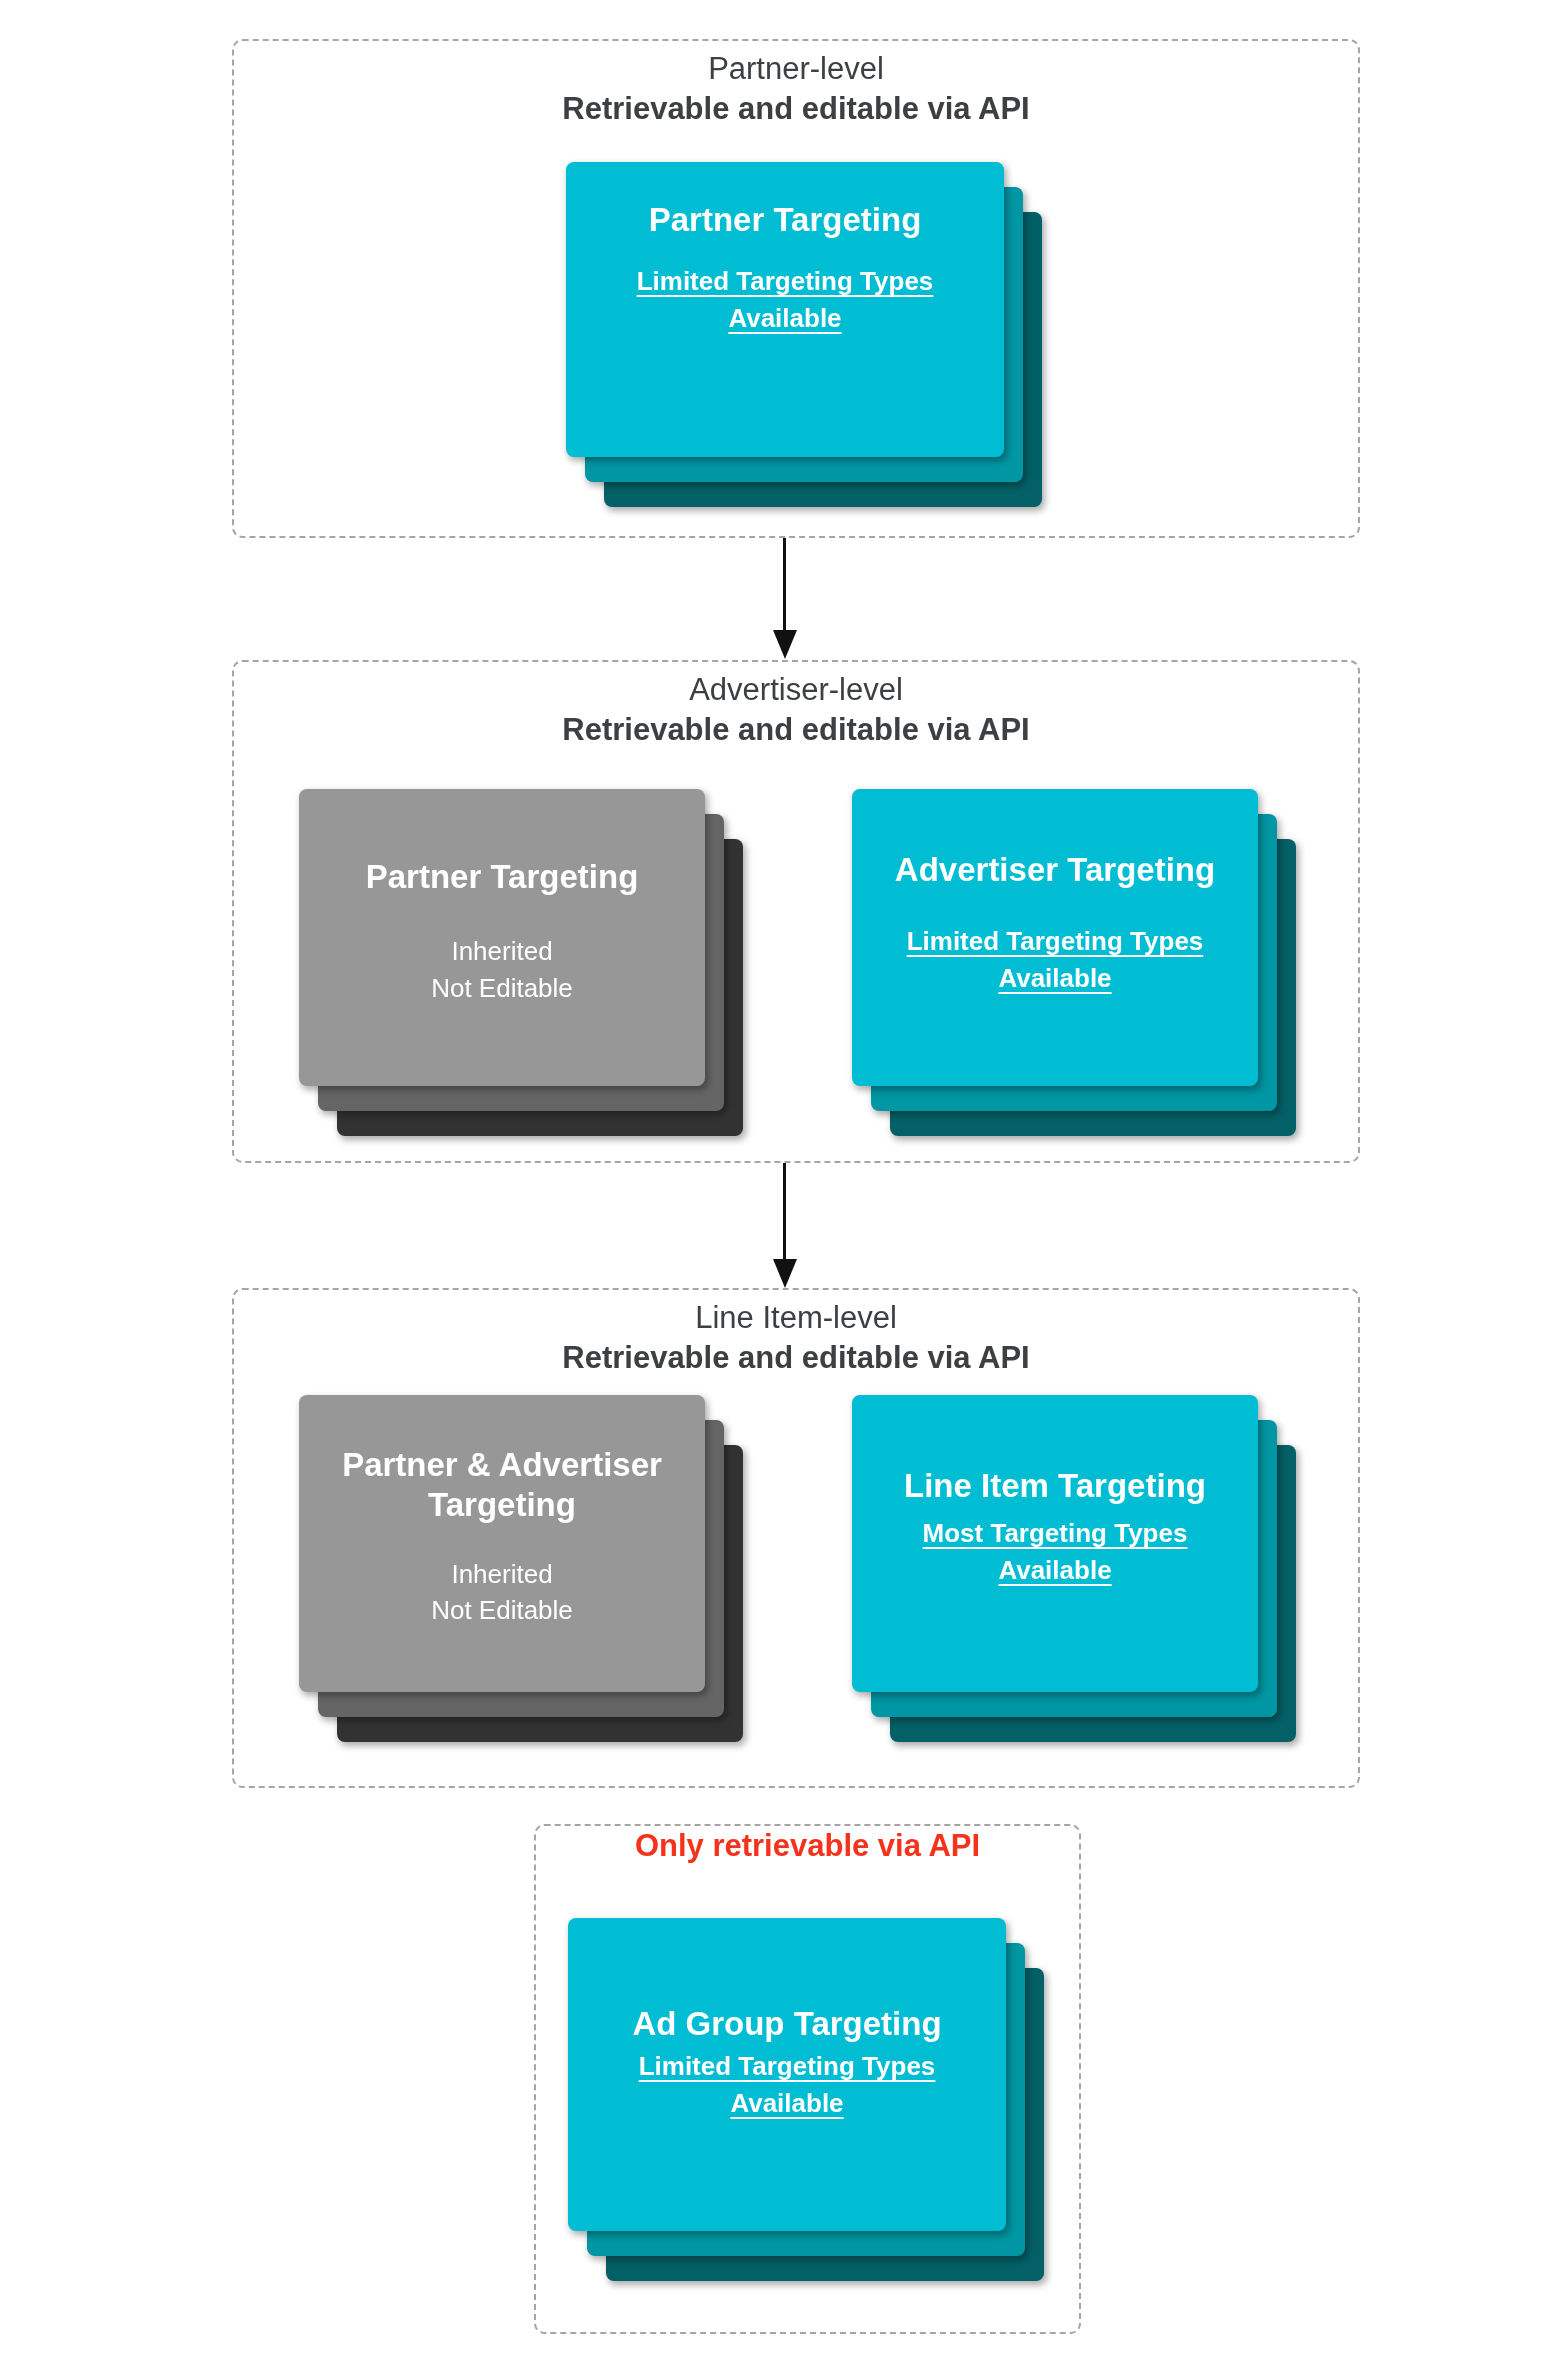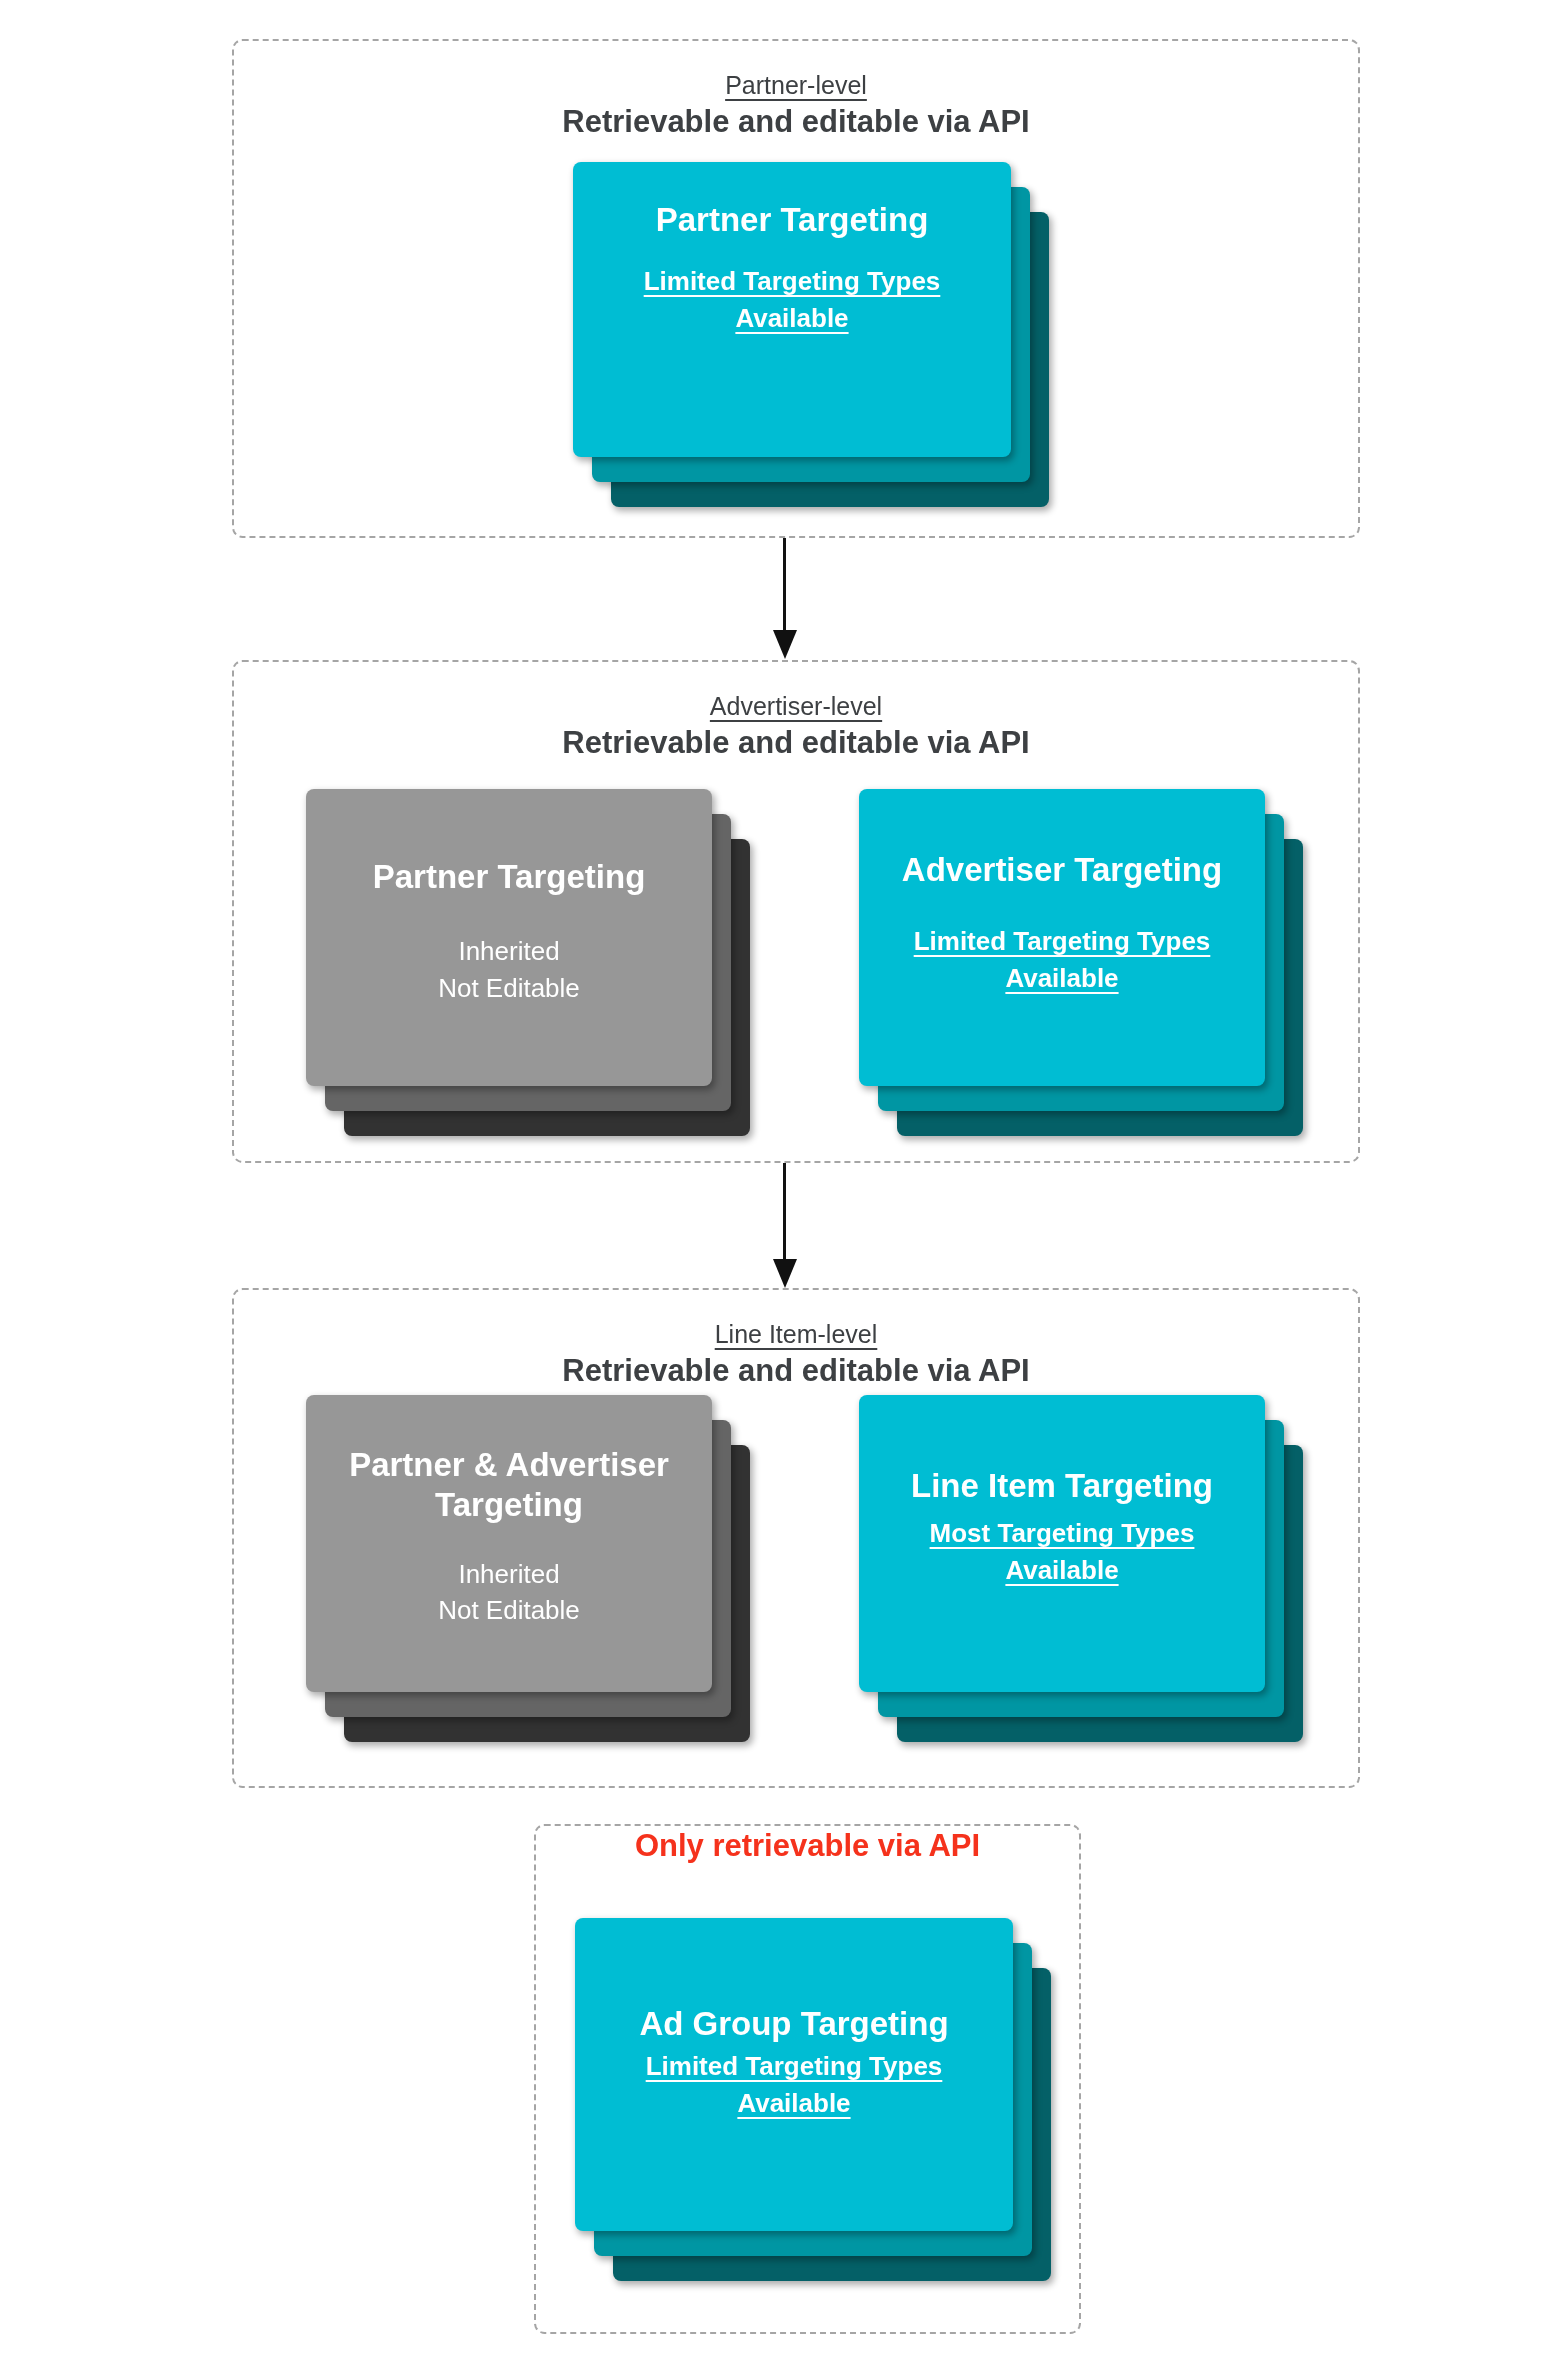--- a/index.html
+++ b/index.html
@@ -11,38 +11,36 @@
 
   
   .section{
     position:absolute;
     border:2.7px dashed var(--dashed-border,#a5a5a5);
     border-radius:10.7px;
     box-sizing:border-box;
   }
   .sec-head{width:100%;text-align:center;}
   .sec-title{
-    margin-top:28px;
-    font-size:25px;font-weight:400;line-height:1.3;
+    margin-top:8px;
+    font-size:31px;font-weight:400;line-height:1.3;
     color:var(--heading-text,#3d4043);
-    text-decoration:underline;
     text-underline-offset:4.5px;
   }
   .sec-sub{
     font-size:31px;font-weight:700;line-height:1.3;
     color:var(--heading-text,#3d4043);
   }
   .sec-sub.red{color:var(--red-accent,#f5321c);}
 
   
   .stack{position:absolute;}
   .layer{
     position:absolute;border-radius:8px;
     box-shadow:2.7px 3.6px 7.1px rgba(0,0,0,0.32);
-    margin-left:7px;
   }
   .layer.back{left:38px;top:50px;}
   .layer.mid{left:19px;top:25px;}
   .layer.front{
     left:0;top:0;
     display:flex;flex-direction:column;align-items:center;
     box-sizing:border-box;
   }
   .teal .layer.back,.layer.back.teal{background:var(--teal-back,#046067);}
   .teal .layer.mid,.layer.mid.teal{background:var(--teal-mid,#0096a3);}

